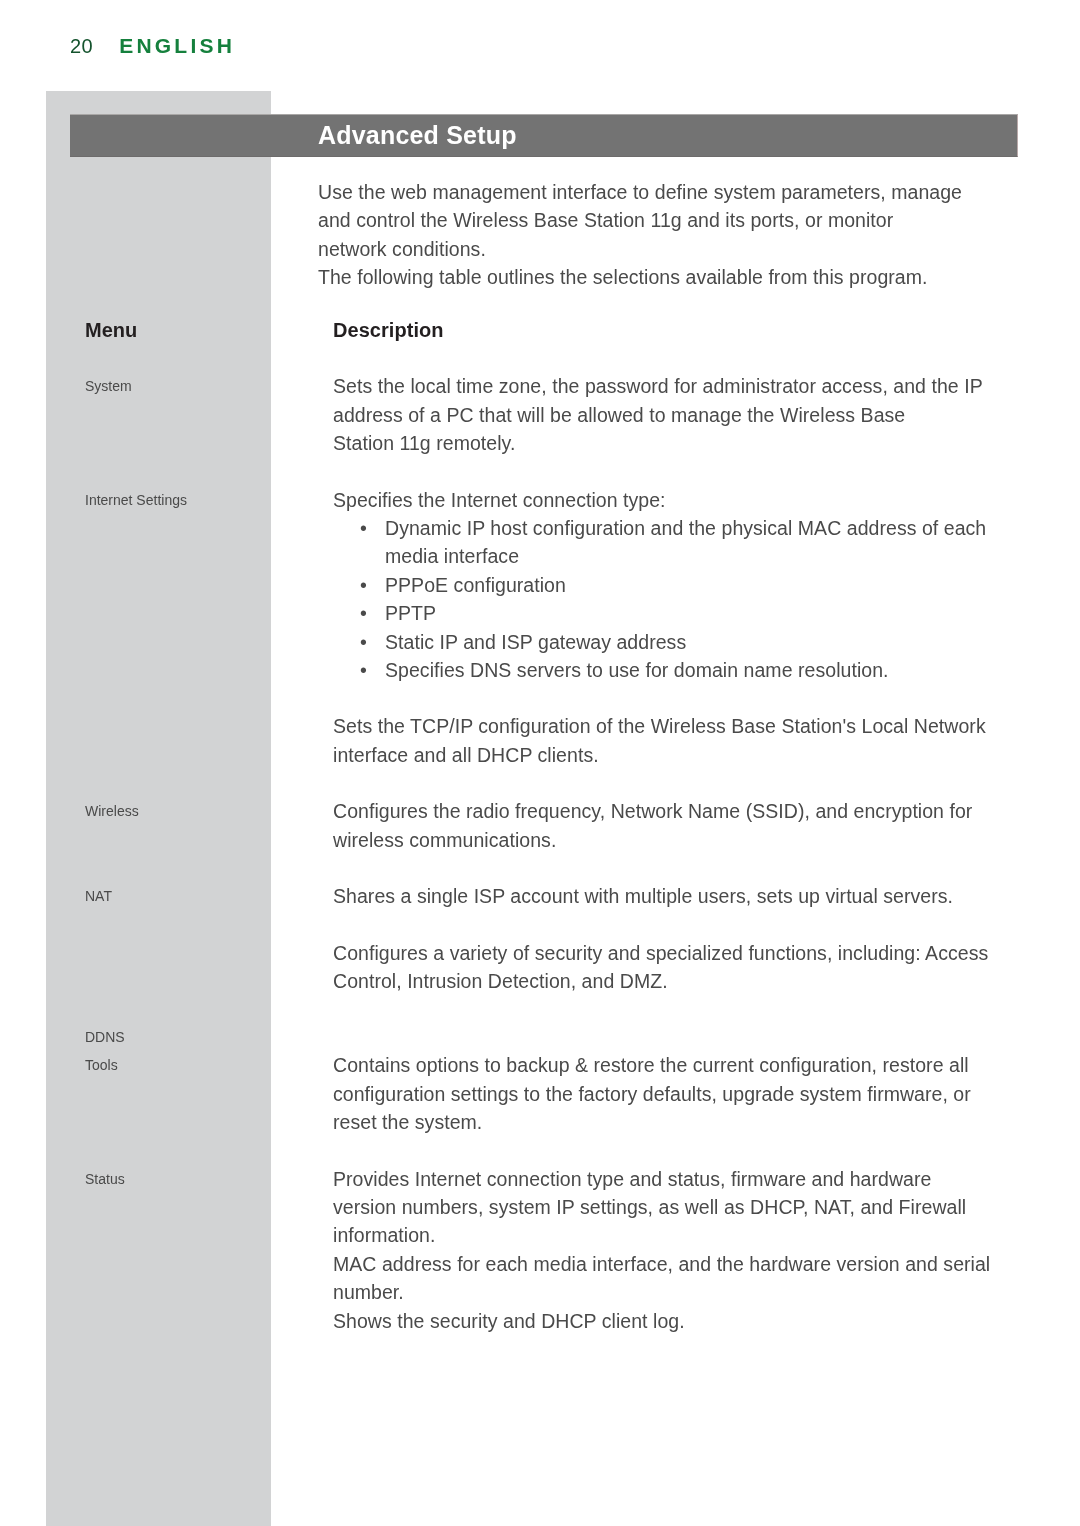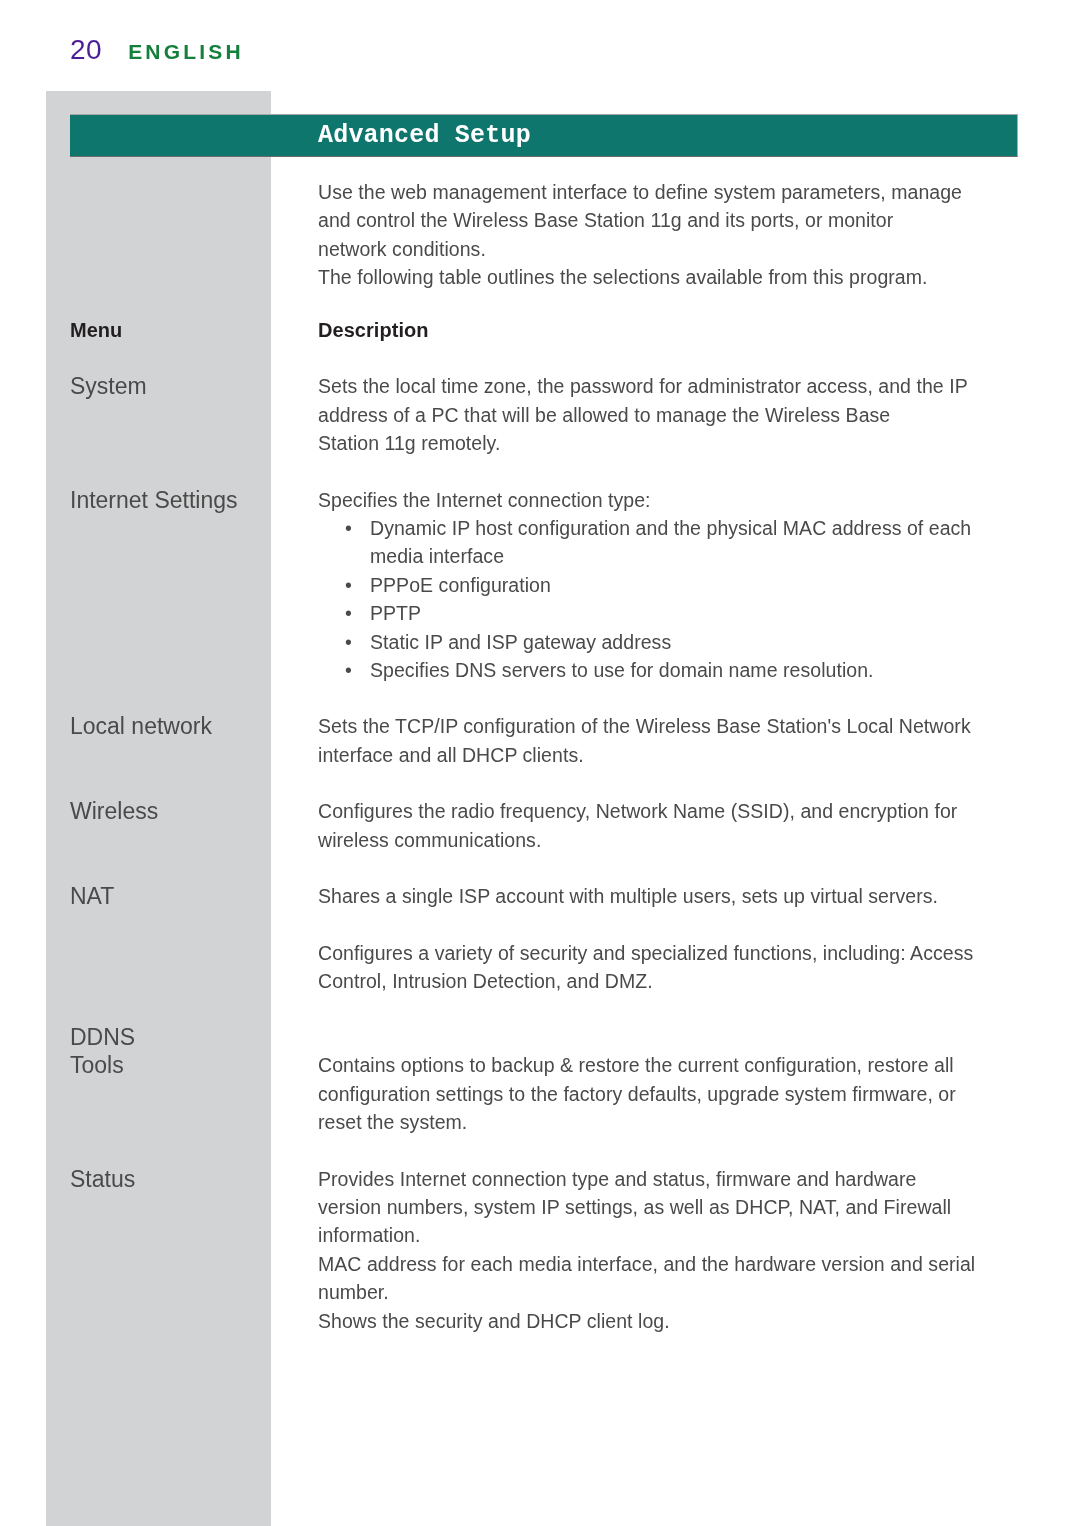--- a/index.html
+++ b/index.html
@@ -19,23 +19,23 @@
   
   .page-header {
     position: absolute;
     left: 70px;
     top: 34px;
     display: flex;
     align-items: baseline;
     gap: 26px;
   }
   .page-number {
-    font-size: 28px;
+    font-size: 20px;
     font-weight: 400;
-    color: #4c1d95;
+    color: #14532d;
     letter-spacing: 0.5px;
   }
   .page-section {
     font-size: 21px;
     font-weight: bold;
     color: #15803d;
     letter-spacing: 3.2px;
   }
 
   
@@ -48,28 +48,27 @@
     background: #d2d3d4;
   }
 
   
   .title-bar {
     position: absolute;
     left: 70px;
     top: 114px;
     width: 948px;
     height: 43px;
-    background: #0f766e;
+    background: #737373;
     border-top: 1px solid #a9a7a6;
     border-right: 1px solid #b9a9a9;
     border-bottom: 1px solid #6d6b6b;
     box-sizing: border-box;
     display: flex;
     align-items: center;
-    font-family: Liberation Mono, monospace;
   }
   .title-text {
     color: #ffffff;
     font-size: 25px;
     font-weight: bold;
     margin-left: 248px;
     letter-spacing: 0.2px;
   }
 
   
@@ -90,26 +89,27 @@
   
   .table {
     position: absolute;
     left: 0;
     top: 316px;
     width: 1080px;
   }
   .row {
     position: relative;
     display: block;
+    margin-left: 15px;
   }
   .menu-cell {
     position: absolute;
     left: 70px;
     width: 240px;
-    font-size: 23px;
+    font-size: 14px;
     line-height: 28.4px;
     color: #4a4a4a;
   }
   .desc-cell {
     margin-left: 318px;
     width: 700px;
     font-size: 19.5px;
     line-height: 28.4px;
     color: #4a4a4a;
   }
@@ -200,21 +200,20 @@
               <li><span class="dot">•</span><span>PPPoE configuration</span></li>
               <li><span class="dot">•</span><span>PPTP</span></li>
               <li><span class="dot">•</span><span>Static IP and ISP gateway address</span></li>
               <li><span class="dot">•</span><span>Specifies DNS servers to use for domain name resolution.</span></li>
             </ul>
           </div>
         </div>
       </div>
       <div class="row-gap"></div>
       <div class="row">
-        <div class="menu-cell">Local network</div>
         <div class="desc-cell">
           <p>Sets the TCP/IP configuration of the Wireless Base Station's Local Network</p>
           <p>interface and all DHCP clients.</p>
         </div>
       </div>
       <div class="row-gap"></div>
       <div class="row">
         <div class="menu-cell">Wireless</div>
         <div class="desc-cell">
           <p>Configures the radio frequency, Network Name (SSID), and encryption for</p>

